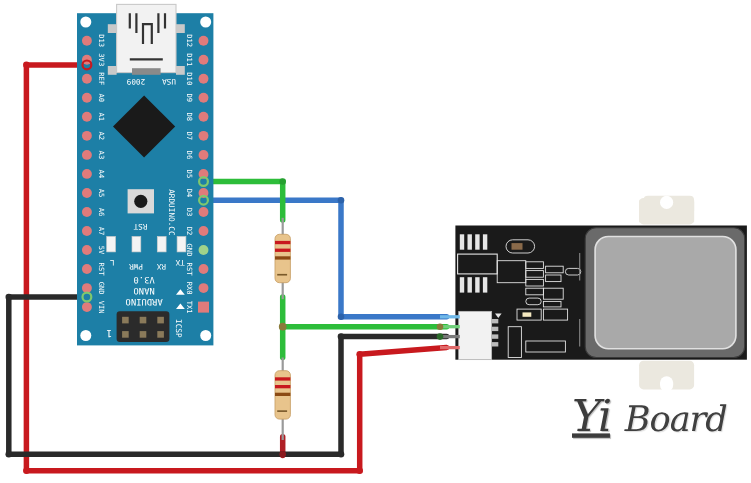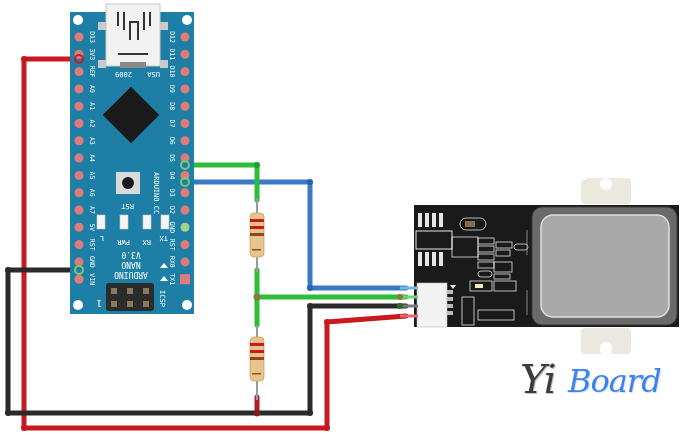--- a/index.html
+++ b/index.html
@@ -1,21 +1,21 @@
 <!DOCTYPE html>
 <html><head>
 <meta charset="utf-8">
 <style>
   html,body{margin:0;padding:0;background:#ffffff;}
   body{width:683px;height:439px;overflow:hidden;position:relative;font-family:"DejaVu Sans Mono",monospace;}
   #stage{position:absolute;left:0;top:0;width:683px;height:439px;}
   svg text{font-family:"DejaVu Sans Mono",monospace;}
   .logo{position:absolute;left:520px;top:356px;width:150px;height:50px;}
-  .logo-yi{position:absolute;left:0;top:0;font-family:"DejaVu Serif",serif;font-style:italic;font-size:40px;color:#3c3c3c;letter-spacing:-2px;text-shadow:1px 1px 1px #bbb;}
-  .logo-board{position:absolute;left:48px;top:6px;font-family:"DejaVu Serif",serif;font-style:italic;font-size:32px;color:#3b82f6;letter-spacing:-1px;text-shadow:1px 1px 1px #ddd;}
+  .logo-yi{position:absolute;left:0;top:0;font-family:"DejaVu Serif",serif;font-style:italic;font-size:40px;color:#3c3c3c;letter-spacing:-2px;text-shadow:1px 1px 1px #bbb;text-decoration:underline;}
+  .logo-board{position:absolute;left:48px;top:6px;font-family:"DejaVu Serif",serif;font-style:italic;font-size:32px;color:#404040;letter-spacing:-1px;text-shadow:1px 1px 1px #ddd;}
 </style>
 </head>
 <body>
 
 <div id="stage">
 <svg width="683" height="439" viewBox="0 0 683 439" xmlns="http://www.w3.org/2000/svg">
 
   <g>
     <path d="M581 182 h50 v20 h-50 z" fill="#ebe8df"></path>
     <path d="M585 182 q0 -4 4 -4 h38 q4 0 4 4 v10 h-10 v-4 q0 -6 -6 -6 h-6 q-6 0 -6 6 v4 h-18 z" fill="#ebe8df"></path>

